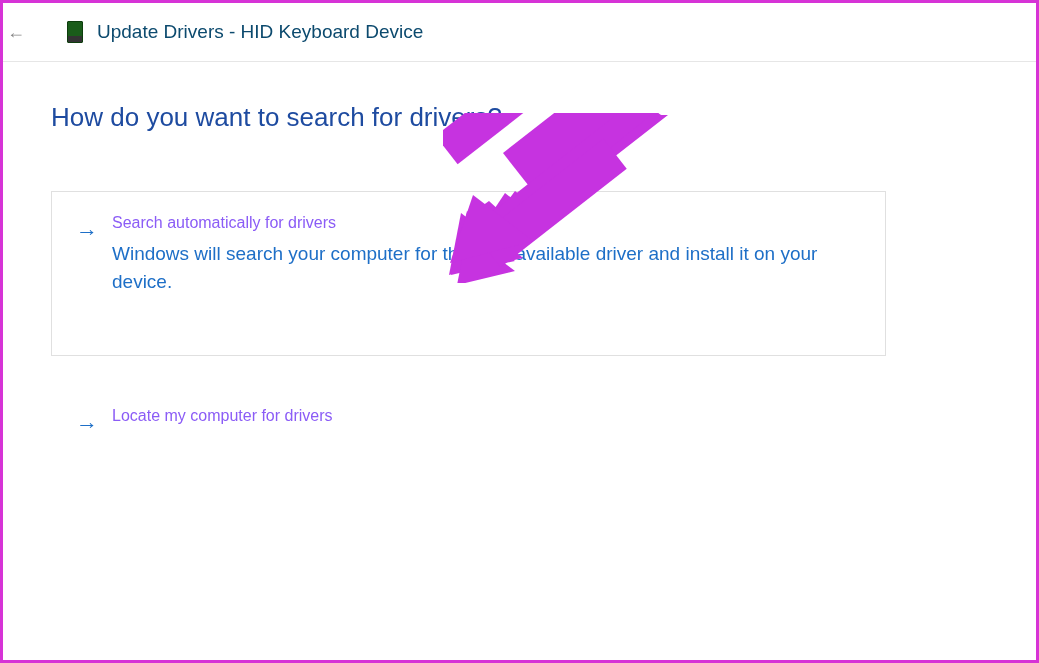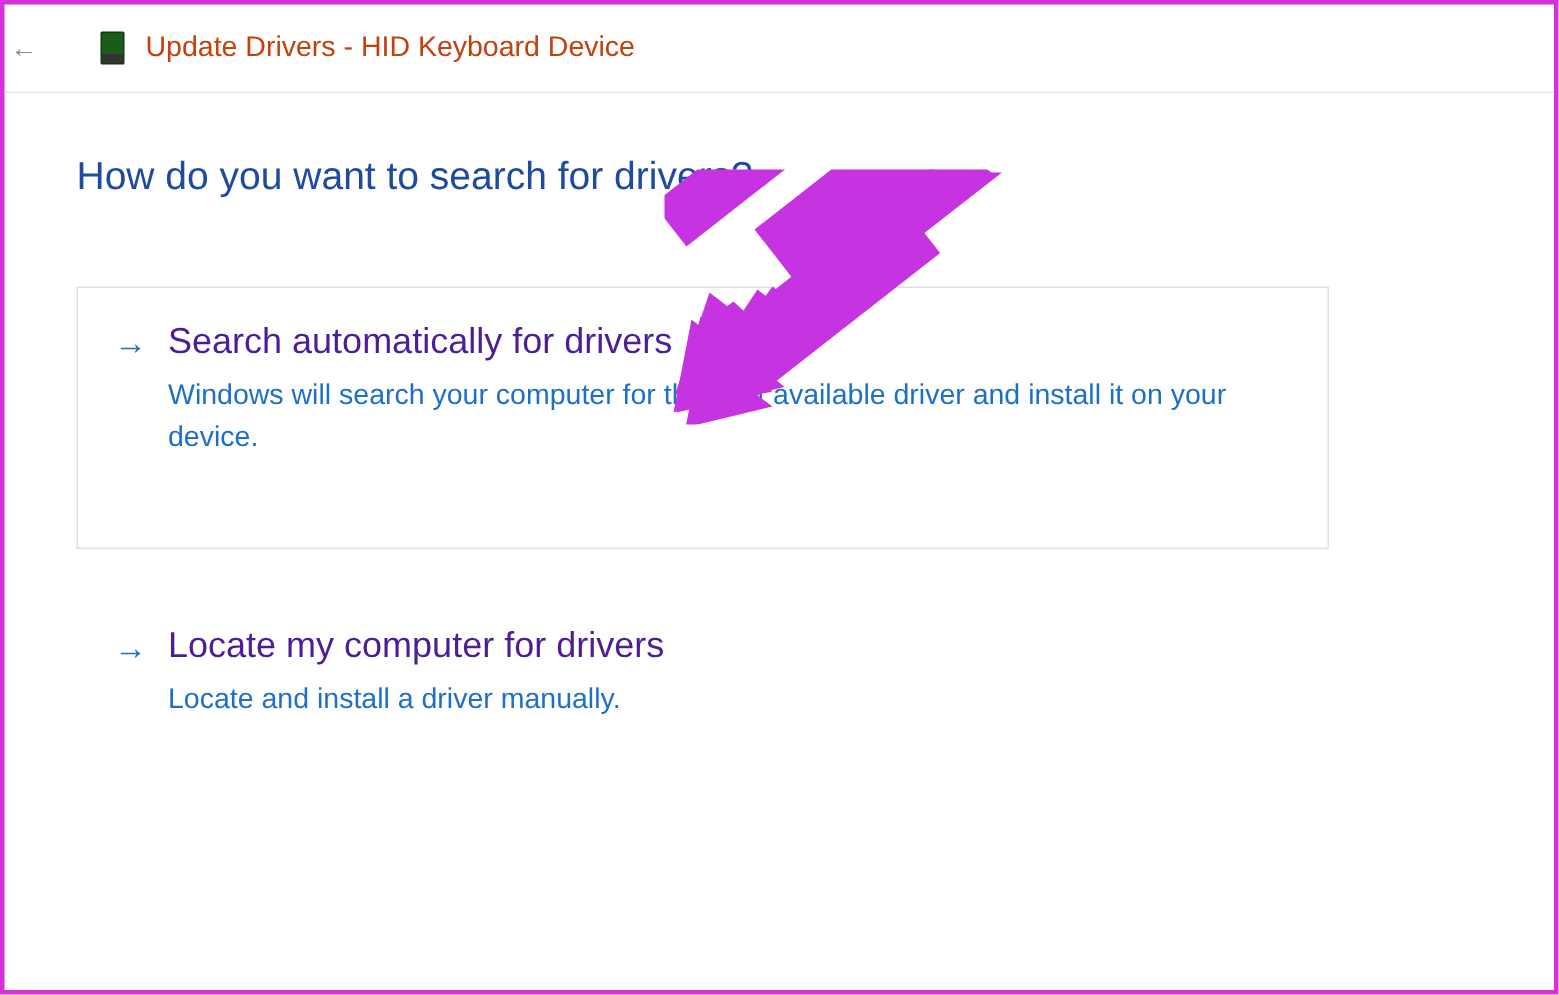--- a/index.html
+++ b/index.html
@@ -34,21 +34,21 @@
       width: 16px;
       height: 22px;
       background: linear-gradient(to bottom, #1a5c1a 0%, #1a5c1a 70%, #333 70%, #333 100%);
       border: 1px solid #0d3d0d;
       border-radius: 1px;
       margin-left: 24px;
     }
     .header-title {
       font-size: 19px;
       font-weight: 400;
-      color: #c2410c;
+      color: #0c4a6e;
     }
     .content {
       padding: 40px 48px 0 48px;
     }
     .page-heading {
       font-size: 26px;
       font-weight: 400;
       color: #1e4ba0;
       margin-bottom: 58px;
     }
@@ -70,23 +70,23 @@
       font-size: 22px;
       font-weight: 300;
       margin-right: 14px;
       margin-top: 2px;
       flex-shrink: 0;
     }
     .option-text {
       flex: 1;
     }
     .option-title {
-      font-size: 24px;
+      font-size: 16px;
       font-weight: 400;
-      color: #4c1d95;
+      color: #8b5cf6;
       margin-bottom: 8px;
     }
     .option-desc {
       font-size: 19px;
       font-weight: 400;
       color: #1e6fc7;
       line-height: 1.45;
     }
     .annotation-arrow {
       position: absolute;
@@ -113,21 +113,20 @@
     <div class="option-text">
       <div class="option-title">Search automatically for drivers</div>
       <div class="option-desc">Windows will search your computer for the best available driver and install it on your device.</div>
     </div>
   </div>
 
   <div class="option-card">
     <span class="option-arrow">→</span>
     <div class="option-text">
       <div class="option-title">Locate my computer for drivers</div>
-      <div class="option-desc">Locate and install a driver manually.</div>
     </div>
   </div>
 </div>
 
 <svg class="annotation-arrow" width="240" height="170" viewBox="0 0 240 170">
   <defs>
     <marker id="arrowhead" markerWidth="1" markerHeight="1" refX="0" refY="0" orient="auto">
     </marker>
   </defs>
   <g fill="#c633e0" stroke="none">

